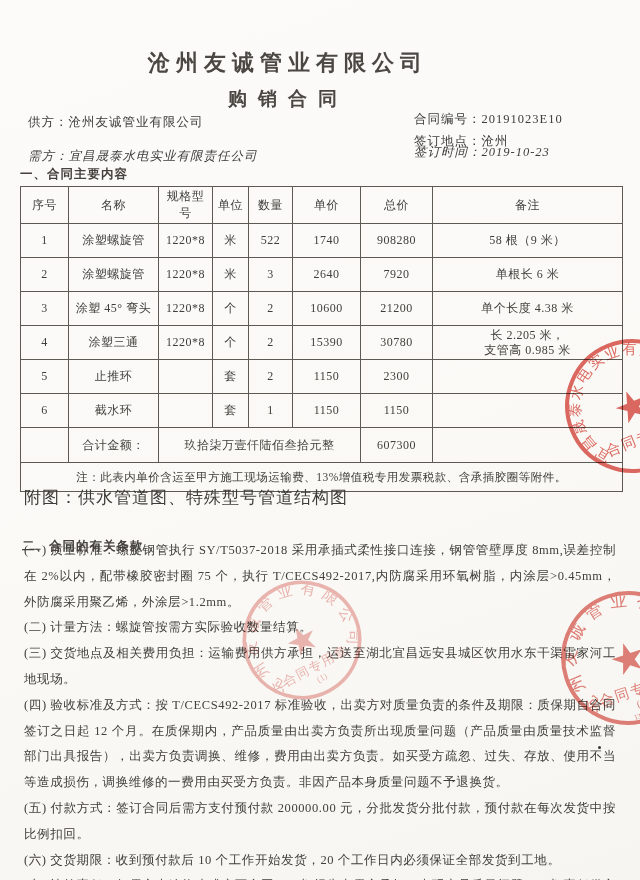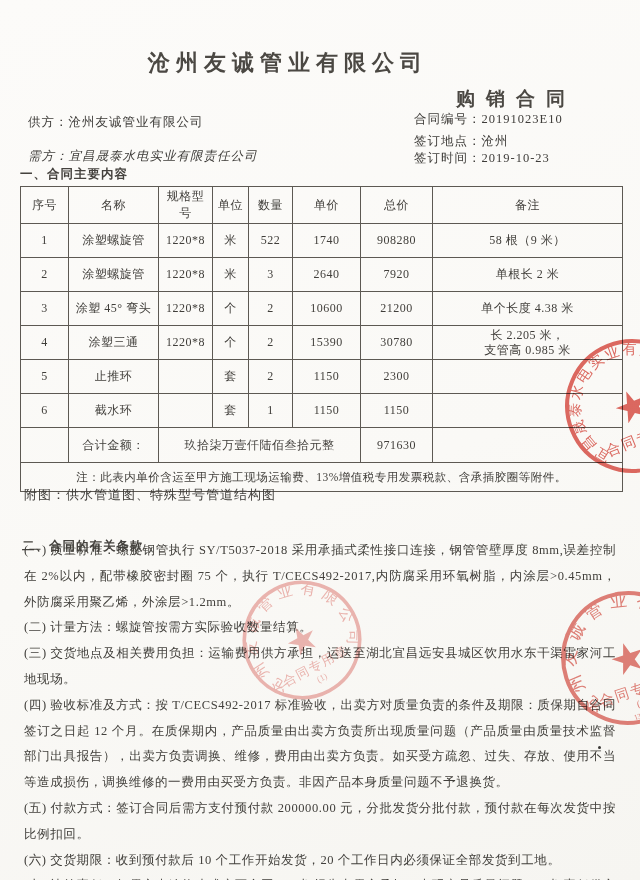--- a/index.html
+++ b/index.html
@@ -4,38 +4,38 @@
 <style>
   html,body{margin:0;padding:0;background:#e8e6e2;}
   .page{
     position:relative;width:640px;height:880px;margin:0 auto;overflow:hidden;
     background:linear-gradient(160deg,#fcfbf9 0%,#faf9f6 55%,#f6f5f1 100%);
     font-family:"Liberation Serif","DejaVu Serif",serif;
     color:#3e3c39;
   }
   .abs{position:absolute;}
   .t1{top:48px;left:0;width:576px;text-align:center;font-size:22px;letter-spacing:6px;font-weight:bold;color:#4b4843;}
-  .t2{top:86px;left:0;width:576px;text-align:right;font-size:19px;letter-spacing:11px;font-weight:bold;color:#4b4843;}
+  .t2{top:86px;left:0;width:576px;text-align:center;font-size:19px;letter-spacing:11px;font-weight:bold;color:#4b4843;}
   .info{font-size:12.5px;letter-spacing:1px;white-space:nowrap;text-align:center;}
   .sec-title{font-size:12.5px;letter-spacing:1px;font-weight:bold;color:#45423e;}
   table.items{
     position:absolute;top:186px;left:20px;width:602px;
     border-collapse:collapse;table-layout:fixed;
     font-size:12px;color:#403e3a;
   }
   table.items th,table.items td{
     border:1px solid #5d5953;text-align:center;vertical-align:middle;
     padding:1px 2px;font-weight:normal;letter-spacing:0.5px;
   }
   table.items thead tr{height:30px;}
   table.items tbody.data tr{height:34px;}
   td.remark{white-space:pre-line;line-height:1.25;}
   tr.totals{height:35px;}
   td.note-cell{height:26px;text-align:left;font-size:11.5px;padding-left:4px;letter-spacing:0.4px;}
-  .attach{top:486px;left:24px;font-size:13px;letter-spacing:1px;}
+  .attach{top:486px;left:24px;font-size:17px;letter-spacing:1px;}
   .sec2{top:514px;left:22px;margin-top:24px;}
   .clauses{top:538px;left:24px;width:592px;font-size:12.5px;line-height:25.8px;text-align:justify;letter-spacing:0.6px;color:#42403c;}
   .clauses p{margin:0;}
   .stamp{position:absolute;mix-blend-mode:multiply;pointer-events:none;}
   .stamp circle{fill:none;stroke:currentColor;stroke-width:4.5;}
   .stamp text{fill:currentColor;}
   .ring{font-size:16px;letter-spacing:2.5px;}
   .stamp.ten .ring{font-size:19px;letter-spacing:8px;}
   .star{font-size:46px;text-anchor:middle;}
   .slabel{font-size:16px;text-anchor:middle;letter-spacing:2px;}
@@ -60,21 +60,21 @@
   <div class="abs info" style="top:148px;left:28px;font-style:italic;">
     <span>需方：</span><span>宜昌晟泰水电实业有限责任公司</span>
   </div>
 
   <div class="abs info" style="top:111px;left:414px;">
     <span>合同编号：</span><span>20191023E10</span>
   </div>
   <div class="abs info" style="top:133px;left:414px;">
     <span>签订地点：</span><span>沧州</span>
   </div>
-  <div class="abs info" style="top:150px;left:414px;">
+  <div class="abs info" style="top:144px;left:414px;font-style:italic;">
     <span>签订时间：</span><span>2019-10-23</span>
   </div>
 
   <div class="abs sec-title" style="top:166px;left:20px;">一、合同主要内容</div>
 
   <table class="items">
     <colgroup>
       <col style="width:48px">
         <col style="width:90px">
         <col style="width:54px">
@@ -108,21 +108,21 @@
         <td class="remark">58 根（9 米）</td>
       </tr>
         <tr>
         <td>2</td>
         <td>涂塑螺旋管</td>
         <td>1220*8</td>
         <td>米</td>
         <td>3</td>
         <td>2640</td>
         <td>7920</td>
-        <td class="remark">单根长 2 米</td>
+        <td class="remark">单根长 6 米</td>
       </tr>
         <tr>
         <td>3</td>
         <td>涂塑 45° 弯头</td>
         <td>1220*8</td>
         <td>个</td>
         <td>2</td>
         <td>10600</td>
         <td>21200</td>
         <td class="remark">单个长度 4.38 米</td>
@@ -157,21 +157,21 @@
         <td>1150</td>
         <td>1150</td>
         <td class="remark"></td>
       </tr>
       </tbody>
     <tbody>
       <tr class="totals">
         <td></td>
         <td>合计金额：</td>
         <td colspan="4">玖拾柒万壹仟陆佰叁拾元整</td>
-        <td>971630</td>
+        <td>607300</td>
         <td></td>
       </tr>
       <tr>
         <td colspan="8" class="note-cell">注：此表内单价含运至甲方施工现场运输费、13%增值税专用发票税款、含承插胶圈等附件。</td>
       </tr>
     </tbody>
   </table>
 
   <div class="abs attach">附图：供水管道图、特殊型号管道结构图</div>
   <div class="abs sec-title sec2">二、合同的有关条款</div>

